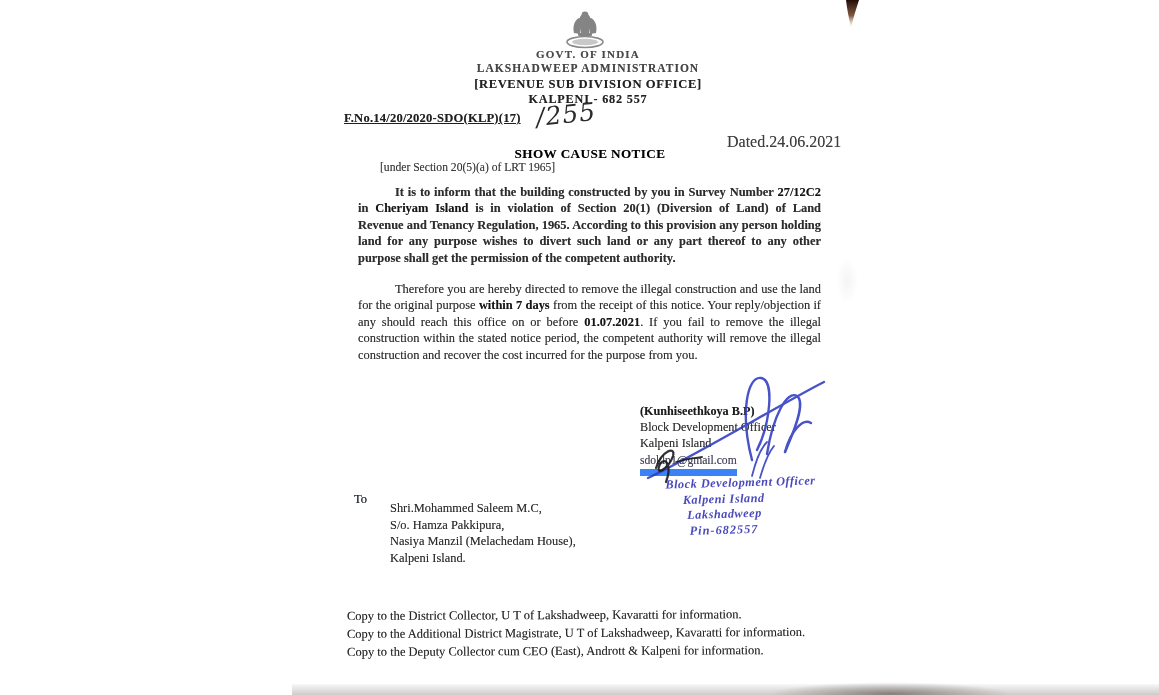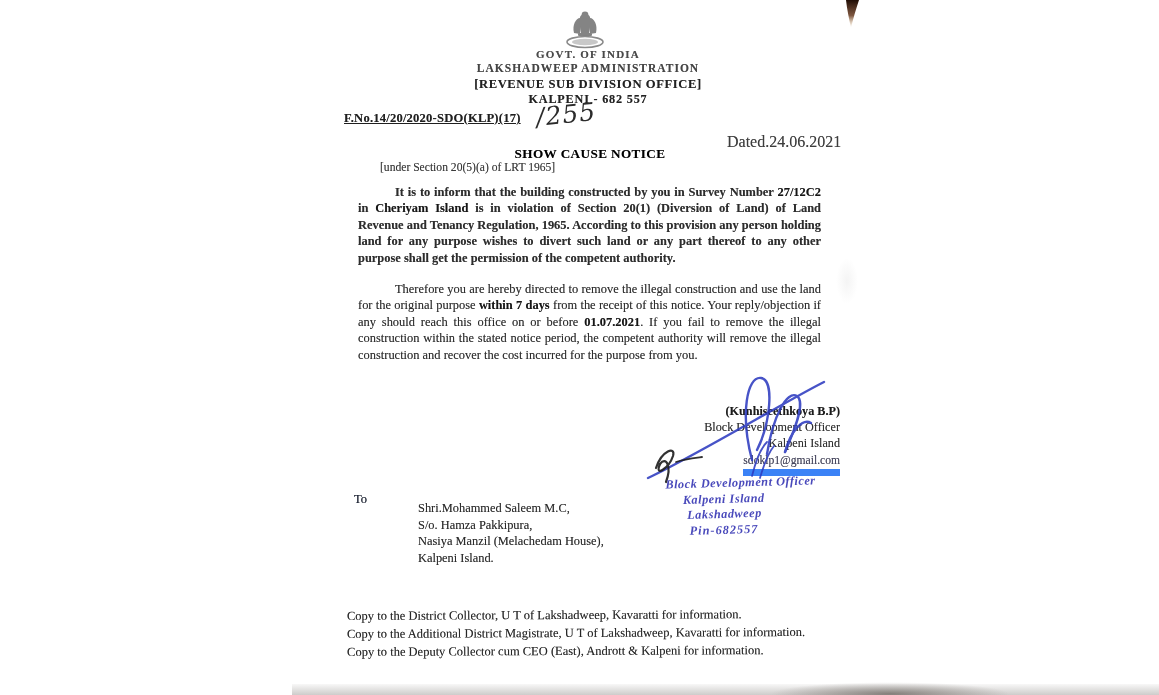--- a/index.html
+++ b/index.html
@@ -32,39 +32,39 @@
   .subtitle{left:380px;top:161px;width:420px;text-align:left;
          font-size:11.6px;color:#3a3a3a;}
 
   .para{left:358px;width:463px;font-size:12.45px;line-height:16.45px;
         text-align:justify;text-indent:37px;color:#2d2d2d;}
   .p1{top:184px;font-weight:bold;}
   .p2{top:281px;}
   .para b{color:#161616;}
 
   
-  .sig{left:640px;top:404px;width:200px;text-align:right;line-height:15.8px;}
+  .sig{left:640px;top:404px;width:200px;text-align:left;line-height:15.8px;}
   .sig .nm{font-weight:bold;font-size:12.2px;color:#1b1b1b;}
   .sig .ds{font-size:12.2px;color:#2f2f2f;}
   .sig .pl{font-size:12.2px;color:#2f2f2f;}
   .sig .em{font-size:11.6px;color:#44445e;border-bottom:7px solid #3b82f6;
            display:inline-block;padding-bottom:0px;}
 
   
   .stamp{left:666px;top:475px;width:180px;transform:rotate(-1.6deg);
          font-style:italic;font-weight:bold;line-height:15.6px;
          font-family:"Liberation Serif",serif;opacity:0.93;}
   .stamp div{font-size:12.3px;letter-spacing:0.5px;}
   .stamp .s2{padding-left:17px;}
   .stamp .s3{padding-left:21px;}
   .stamp .s4{padding-left:23px;letter-spacing:1px;}
 
   
   .to-label{left:354px;top:484px;font-size:12.6px;color:#0f172a;margin-top:8px;}
-  .addr{left:390px;top:500px;font-size:12.4px;line-height:16.6px;color:#2b2b2b;margin-left:28px;}
+  .addr{left:390px;top:500px;font-size:12.4px;line-height:16.6px;color:#2b2b2b;}
 
   
   .copies{left:347px;top:606px;font-size:12.5px;line-height:18px;color:#262626;
           transform:rotate(-0.25deg);}
 
   
   .shadow-bottom{left:292px;top:684px;right:0;height:11px;
     background:linear-gradient(to bottom,rgba(120,115,110,0.05),rgba(110,105,100,0.34));}
   .shadow-blob{left:770px;top:682px;width:240px;height:13px;
     background:radial-gradient(ellipse at 50% 90%,rgba(70,62,55,0.55),rgba(70,62,55,0) 70%);}

